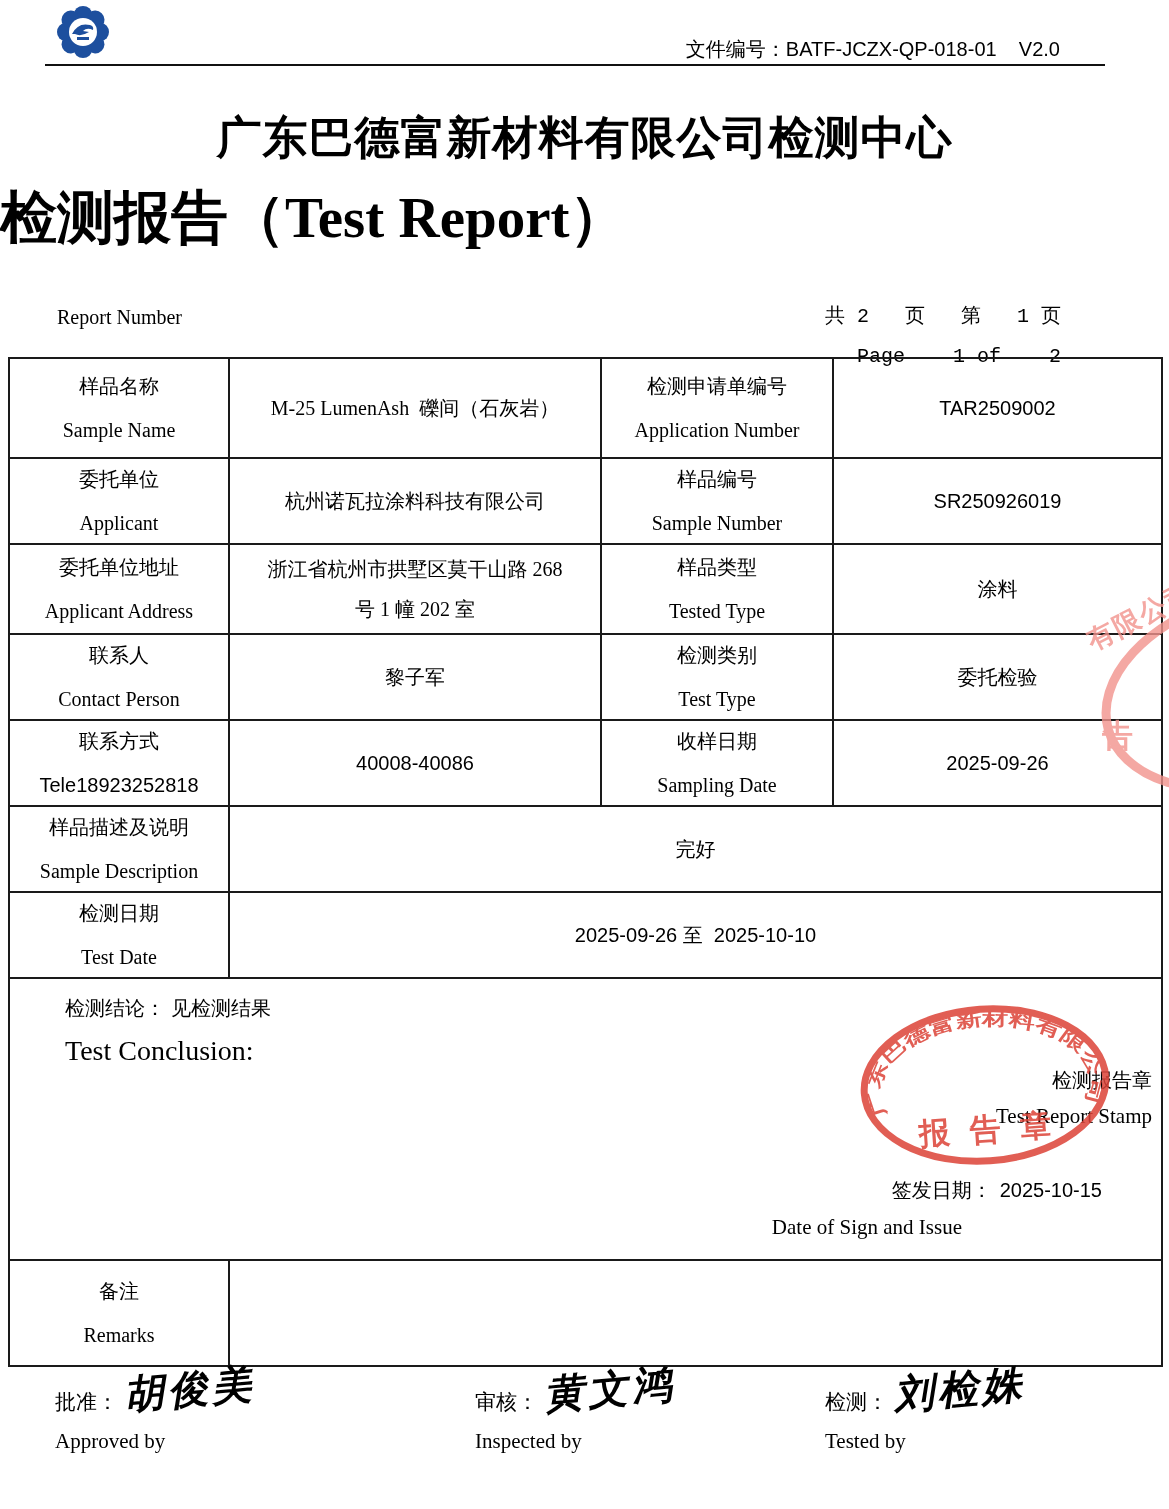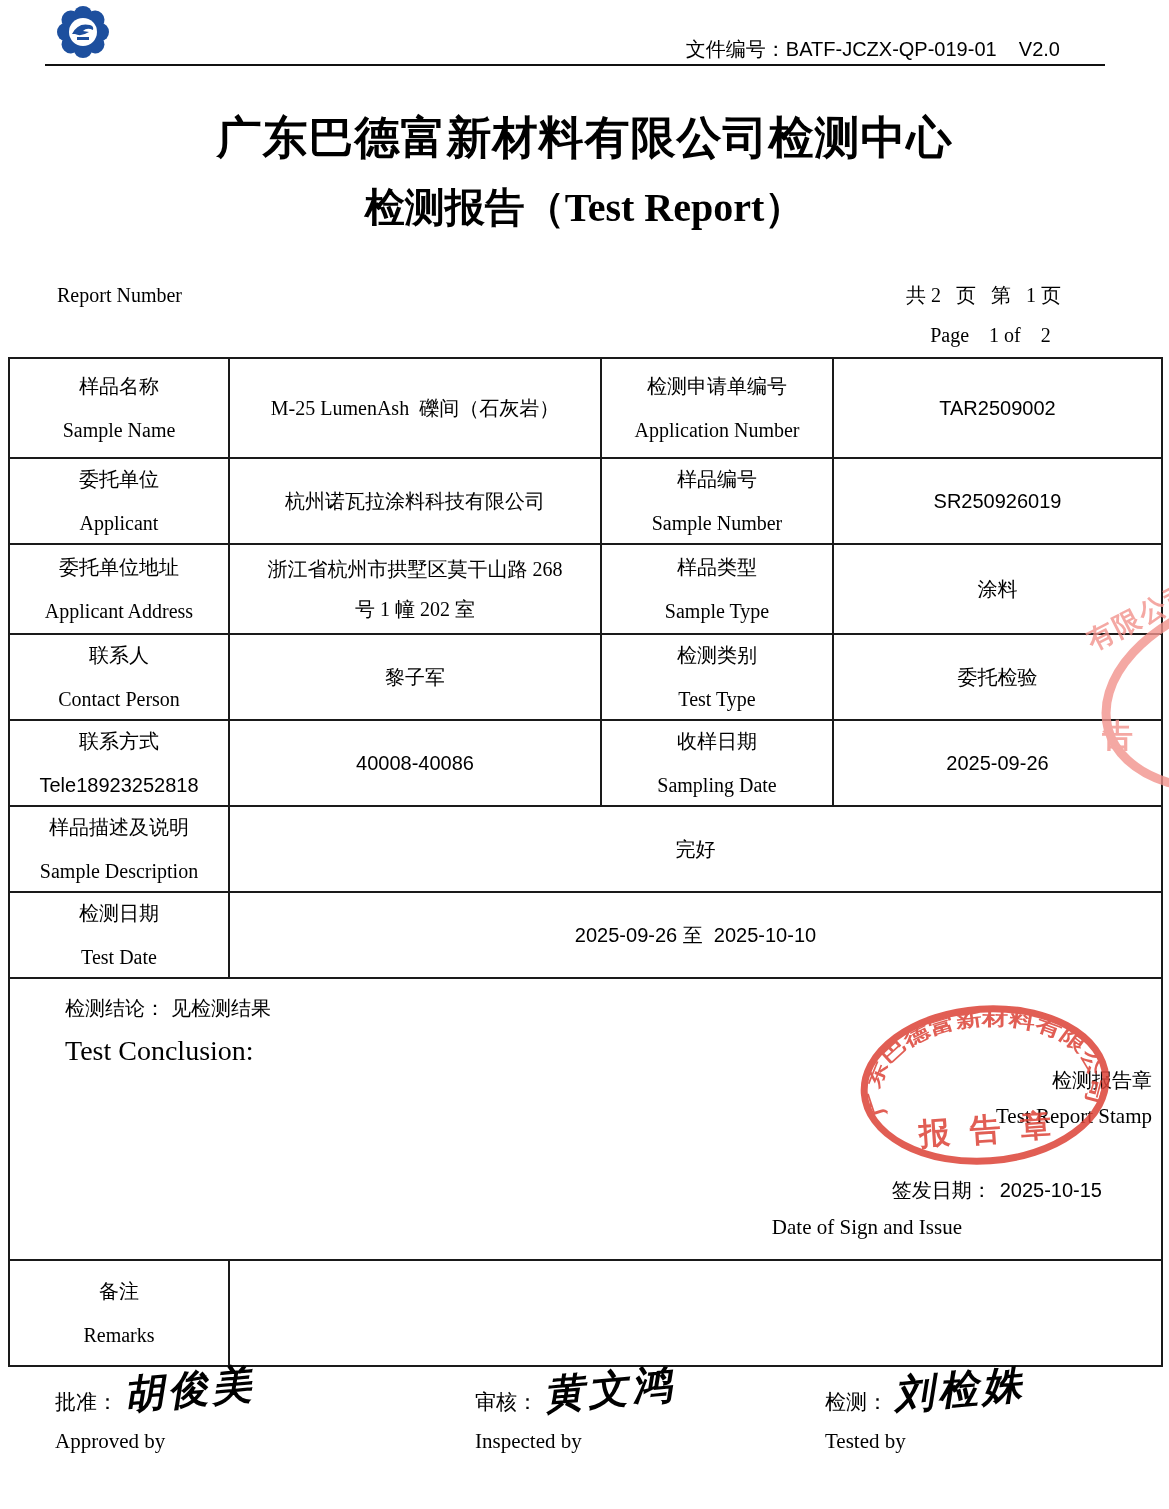--- a/index.html
+++ b/index.html
@@ -32,26 +32,26 @@
     font-size:20px; white-space:pre;
   }
   .doc-number .num { font-size:20px; }
   .header-rule {
     position:absolute; left:45px; right:64px; top:64px;
     border-bottom:2.5px solid #111;
   }
 
   
   .title1 { margin-top:108px; text-align:center; font-size:45px; font-weight:bold; letter-spacing:1px; }
-  .title2 { margin-top:12px;  text-align:center; font-size:40px; font-weight:bold; }
+  .title2 { margin-top:12px;  font-size:57px; font-weight:bold; }
 
   
   .meta { display:flex; justify-content:space-between; margin:40px 108px 0 57px; }
   .meta-left  { font-size:20px; line-height:2.0; }
-  .meta-right { font-size:20px; line-height:2.0; text-align:center; }
+  .meta-right { font-size:20px; line-height:2.0; text-align:right;font-family:Liberation Mono, monospace; }
   .meta-right .en { padding-left:14px; }
   .num { font-family:"Liberation Sans", sans-serif; }
   .pre { white-space:pre; }
 
   
   table.info {
     position:absolute; left:8px; top:357px;
     width:1153px; border-collapse:collapse; table-layout:fixed;
   }
   table.info td { border:2px solid #1a1a1a; text-align:center; vertical-align:middle; padding:4px 6px; }
@@ -108,21 +108,21 @@
           <ellipse cx="26" cy="44" rx="9" ry="8"></ellipse>
           <ellipse cx="13" cy="39" rx="9" ry="8" transform="rotate(45 13 39)"></ellipse>
           <ellipse cx="8" cy="26" rx="8" ry="9"></ellipse>
           <ellipse cx="13" cy="13" rx="9" ry="8" transform="rotate(-45 13 13)"></ellipse>
         </g>
         <circle cx="26" cy="26" r="14" fill="#fff"></circle>
         <path d="M15 28 q6 -12 18 -9 q4 1 3 5 q-6 -3 -10 1 l6 1 q-8 5 -14 2 z" fill="#1d4f9e"></path>
         <rect x="20" y="31" width="12" height="3" fill="#1d4f9e"></rect>
       </svg>
     </div>
-    <div class="doc-number"><span>文件编号：</span><span class="num pre">BATF-JCZX-QP-019-01    V2.0</span></div>
+    <div class="doc-number"><span>文件编号：</span><span class="num pre">BATF-JCZX-QP-018-01    V2.0</span></div>
     <div class="header-rule"></div>
   </div>
 
   <div class="title1">广东巴德富新材料有限公司检测中心</div>
   <div class="title2">检测报告（Test Report）</div>
 
   <div class="meta">
     <div class="meta-left">
       <div>Report Number</div>
     </div>
@@ -166,21 +166,21 @@
     </tr>
     <tr class="r2">
       <td class="lbl">
             <div class="cn">委托单位地址</div>
             <div class="en">Applicant Address</div>
           </td>
       <td class="val">浙江省杭州市拱墅区莫干山路 268
 号 1 幢 202 室</td>
       <td class="lbl">
             <div class="cn">样品类型</div>
-            <div class="en">Sample Type</div>
+            <div class="en">Tested Type</div>
           </td>
       <td class="val">涂料</td>
     </tr>
     <tr class="r3">
       <td class="lbl">
             <div class="cn">联系人</div>
             <div class="en">Contact Person</div>
           </td>
       <td class="val">黎子军</td>
       <td class="lbl">

